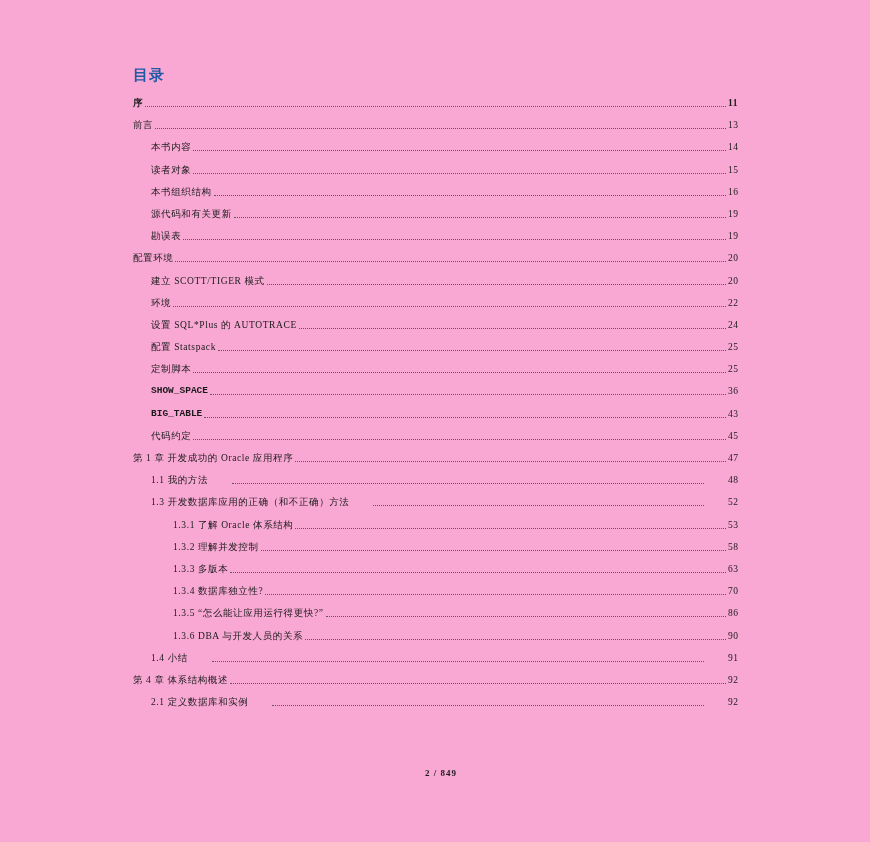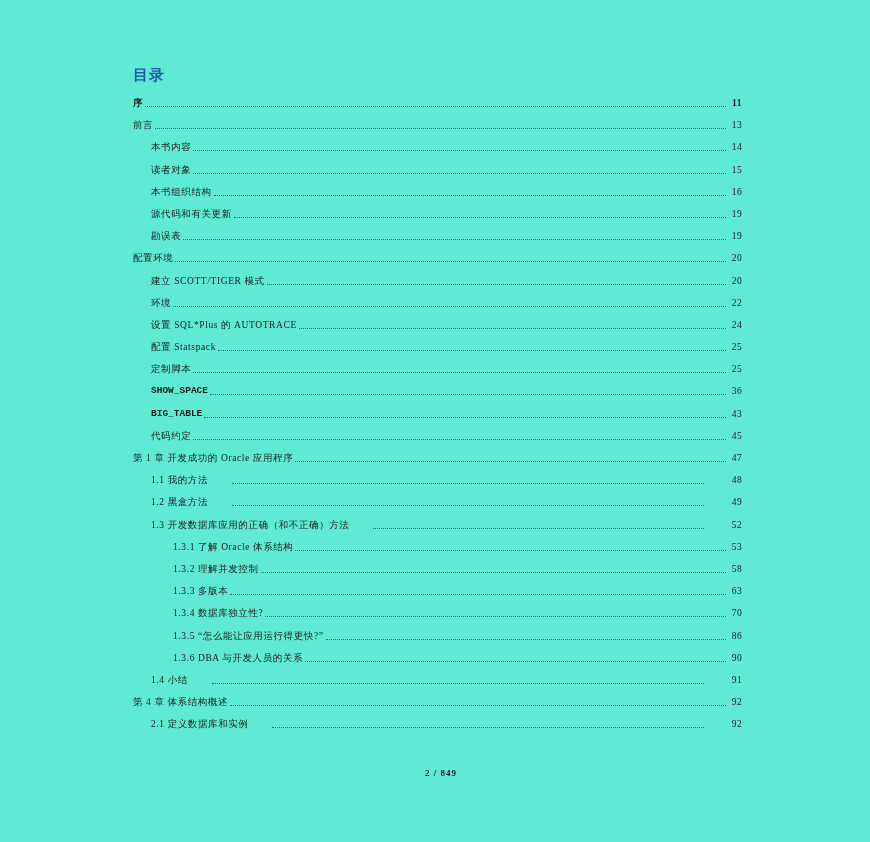--- a/index.html
+++ b/index.html
@@ -10,21 +10,21 @@
   body {
     width: 870px;
     height: 842px;
     font-family: "Liberation Serif", serif;
     overflow: hidden;
   }
   .page {
     position: relative;
     width: 870px;
     height: 842px;
-    background: #5eead4;
+    background: #f9a8d4;
     box-sizing: border-box;
   }
   .content {
     position: absolute;
     left: 133px;
     top: 66px;
     width: 613px;
   }
   .toc-title {
     font-family: "Liberation Sans", sans-serif;
@@ -54,21 +54,21 @@
   }
   .toc-row .leader {
     flex: 1 1 auto;
     margin: 0 2px 2px 2px;
     border-bottom: 1px dotted #5a5a5a;
     height: 1px;
     min-width: 8px;
   }
   .toc-row .page-num {
     flex: 0 0 auto;
-    text-align: center;
+    text-align: left;
     min-width: 18px;
     letter-spacing: 0.4px;
   }
 
   
   .lvl-0 { padding-left: 0px; }
   .lvl-1 { padding-left: 18px; }
   .lvl-2 { padding-left: 18px; gap: 22px; }
   .lvl-3 { padding-left: 40px; }
 
@@ -181,25 +181,20 @@
           <span class="label">第 1 章  开发成功的 Oracle 应用程序</span>
           <span class="leader"></span>
           <span class="page-num">47</span>
         </li>
         <li class="toc-row lvl-2">
           <span class="label">1.1 我的方法</span>
           <span class="leader"></span>
           <span class="page-num">48</span>
         </li>
         <li class="toc-row lvl-2">
-          <span class="label">1.2 黑盒方法</span>
-          <span class="leader"></span>
-          <span class="page-num">49</span>
-        </li>
-        <li class="toc-row lvl-2">
           <span class="label">1.3 开发数据库应用的正确（和不正确）方法</span>
           <span class="leader"></span>
           <span class="page-num">52</span>
         </li>
         <li class="toc-row lvl-3">
           <span class="label">1.3.1 了解 Oracle 体系结构</span>
           <span class="leader"></span>
           <span class="page-num">53</span>
         </li>
         <li class="toc-row lvl-3">

